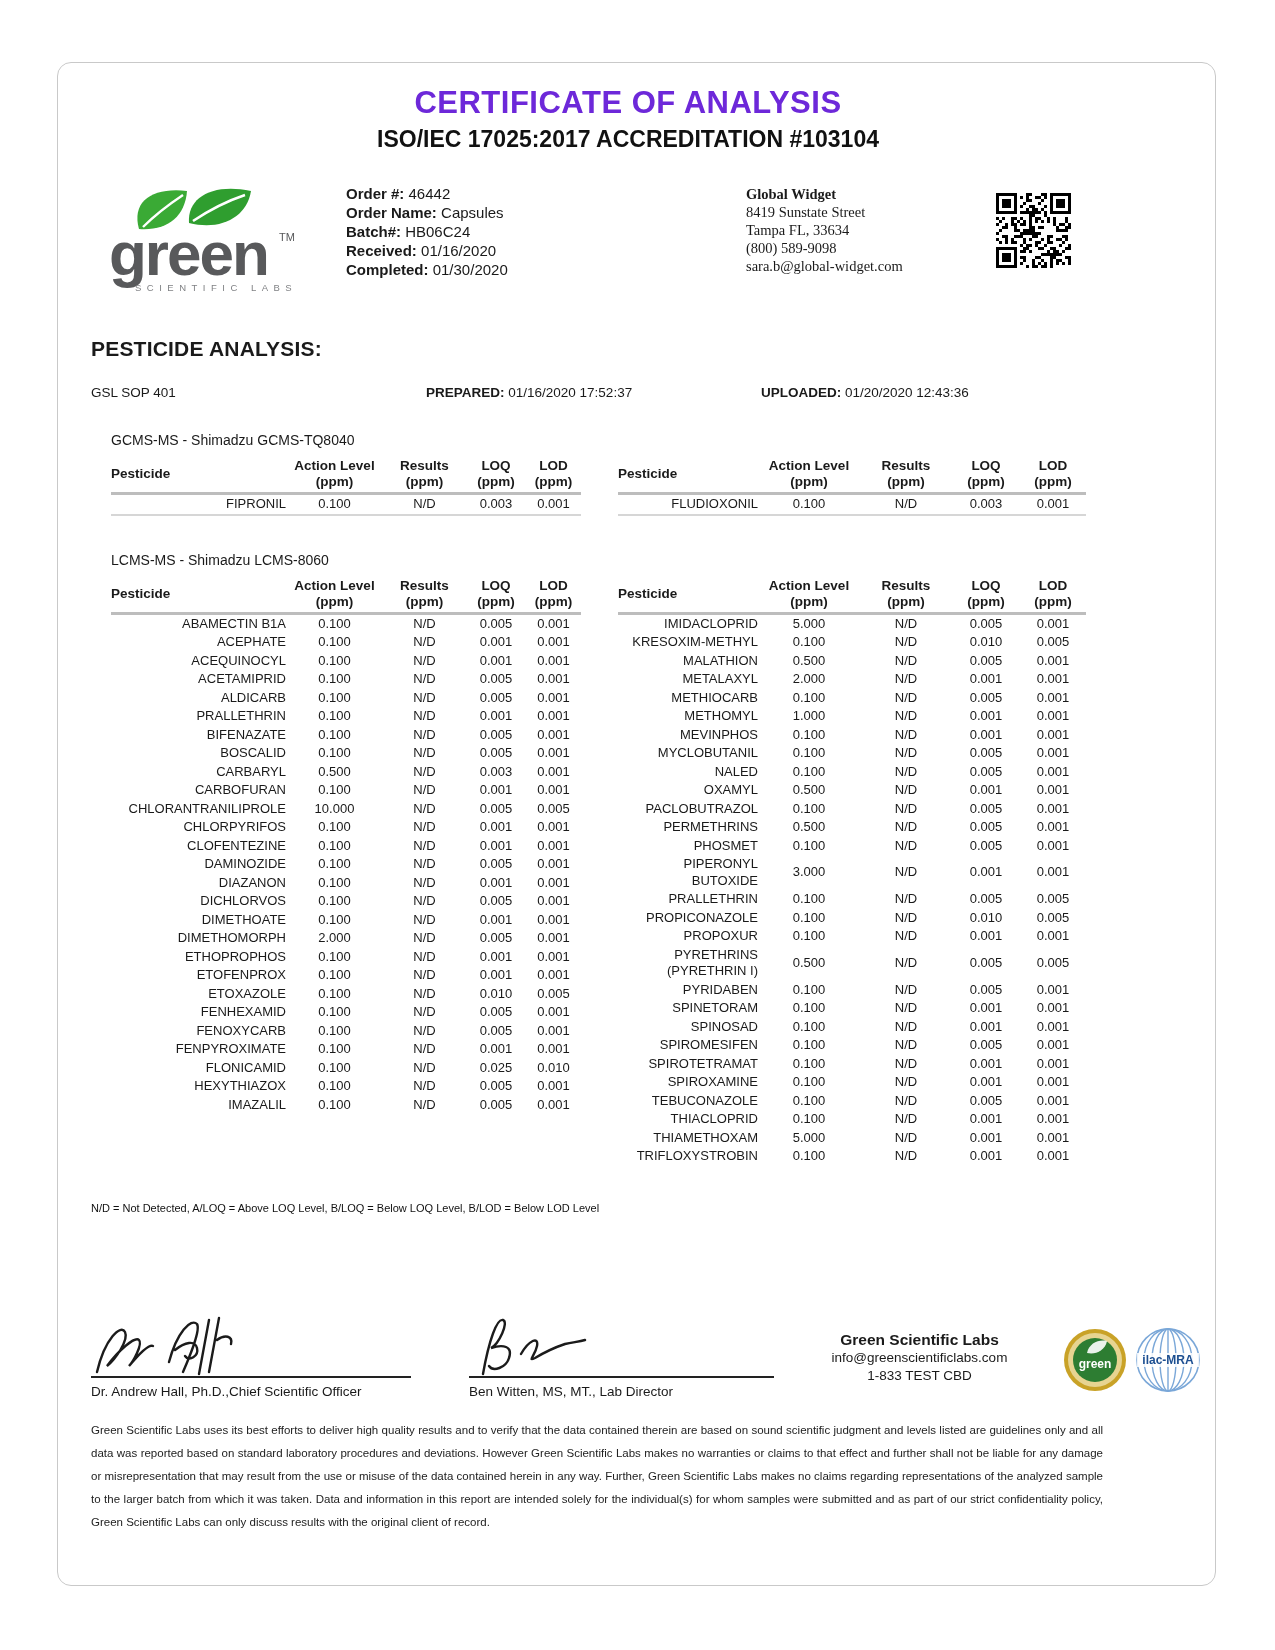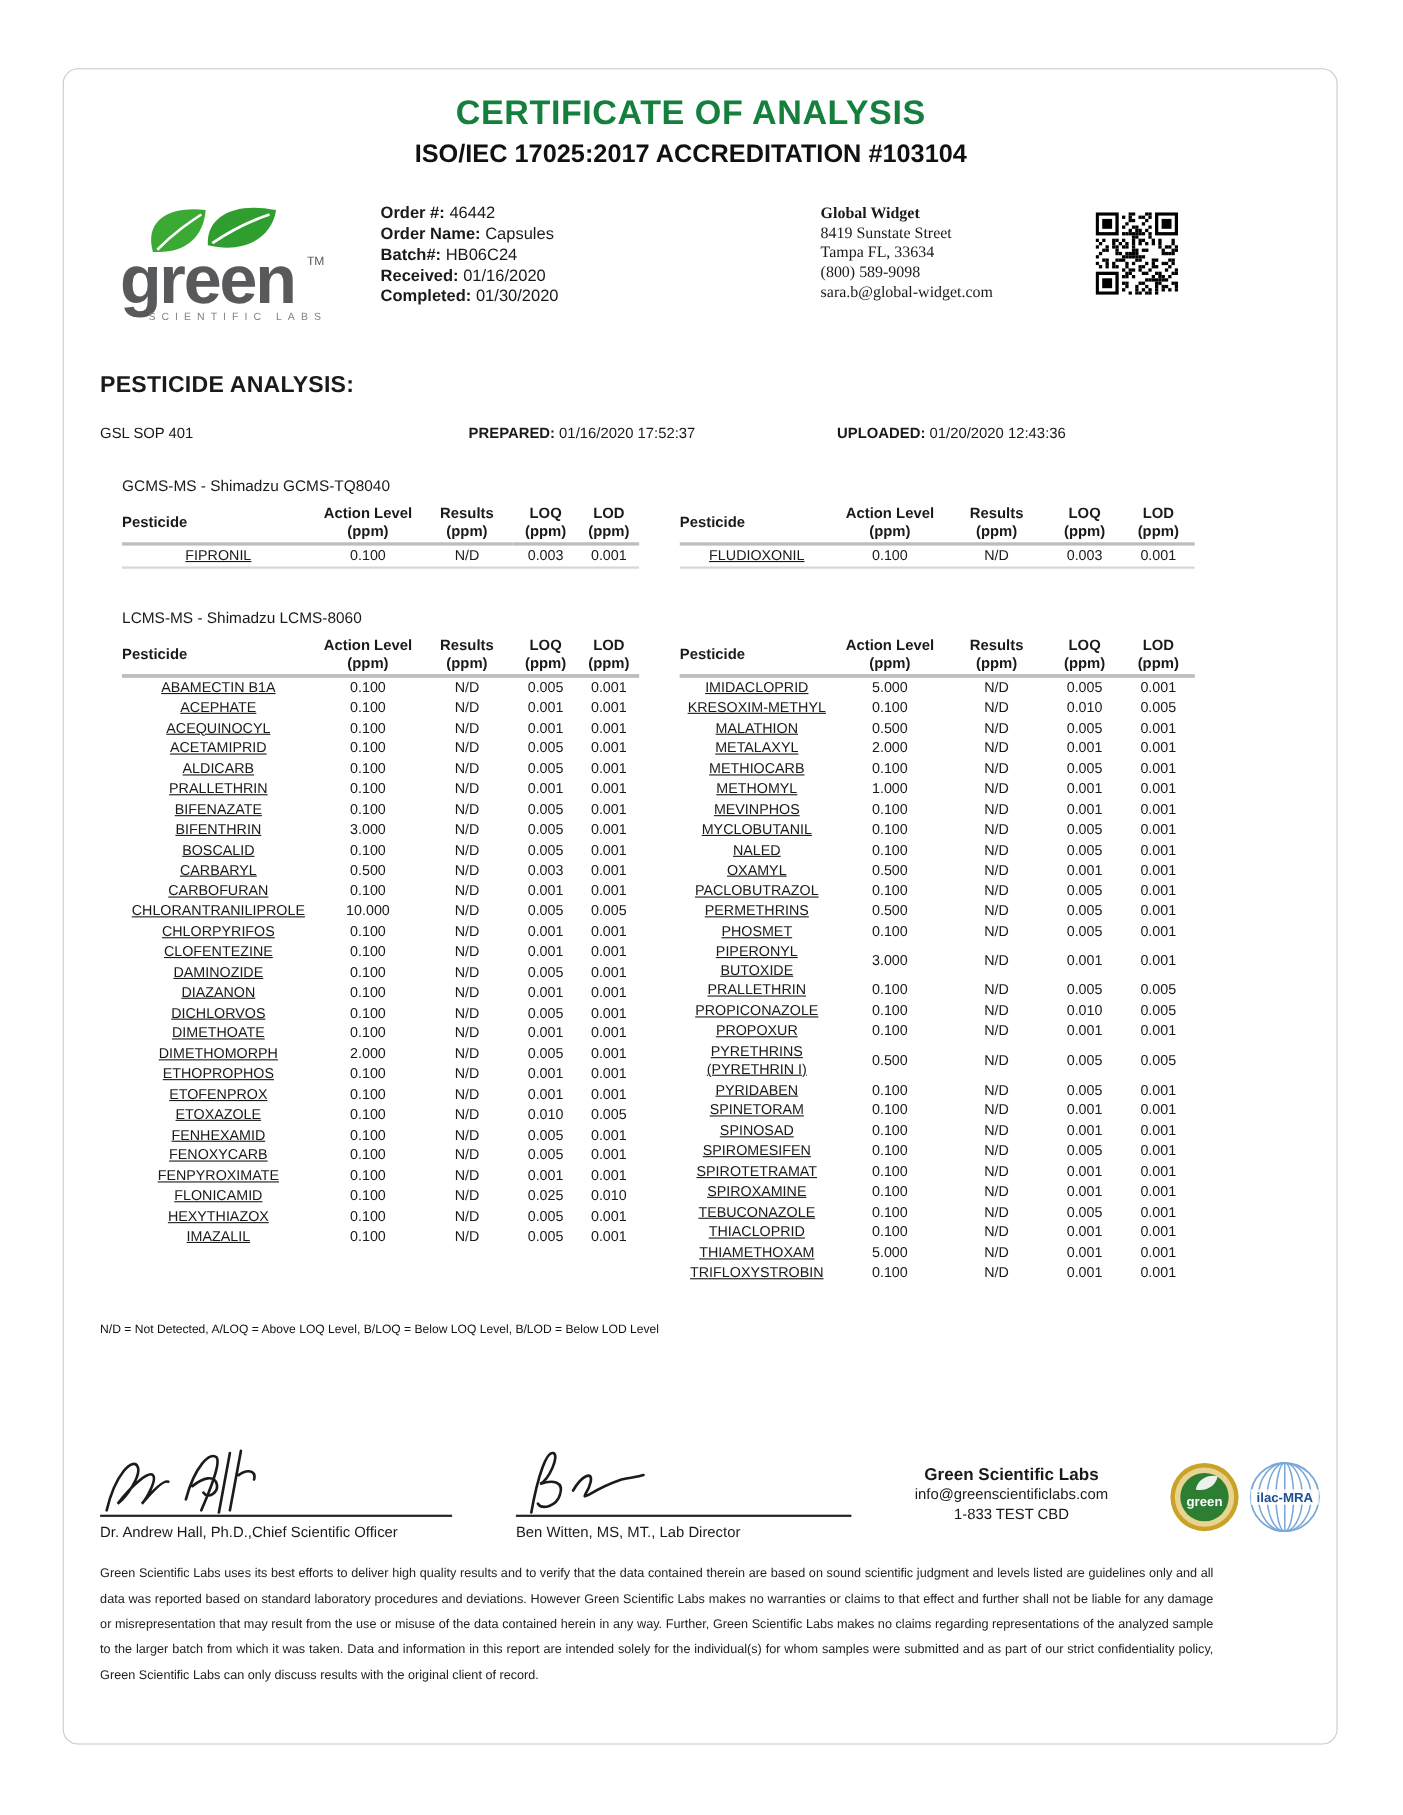--- a/index.html
+++ b/index.html
@@ -15,21 +15,21 @@
     width:1159px;height:1524px;
     margin:62px 57px;
     background:#fff;
     border:1px solid #c9c9c9;
     border-radius:14px;
     box-sizing:border-box;
     padding:20px 0 0 0;
     overflow:hidden;
   }
   .content{padding:0 50px 0 33px;}
-  h1.title{margin:2px 0 0 0;text-align:center;font-size:31px;letter-spacing:.5px;font-weight:700;color:#15803d;}
+  h1.title{margin:2px 0 0 0;text-align:center;font-size:31px;letter-spacing:.5px;font-weight:700;color:#6d28d9;}
   h2.subtitle{margin:5px 0 0 0;text-align:center;font-size:23px;font-weight:700;color:#111;}
 
   
   .info-row{display:flex;align-items:flex-start;margin-top:30px;}
   .logo-box{width:215px;flex:0 0 215px;margin-left:10px;}
   .order-box{flex:0 0 400px;margin-left:30px;font-size:15px;line-height:18px;padding-top:2px;}
   .order-box .row{margin:0 0 1px 0;}
   .client-box{flex:0 0 250px;font-size:14.5px;line-height:18px;padding-top:2px;font-family:Liberation Serif, serif;}
   .qr-box{margin-left:auto;margin-right:113px;padding-top:10px;}
   b.lbl{font-weight:700;}
@@ -45,21 +45,21 @@
   .tables-row .gap{flex:0 0 37px;}
 
   table.coa{border-collapse:collapse;table-layout:fixed;}
   table.coa.left-t{width:470px;}
   table.coa.right-t{width:468px;}
   table.coa th{font-size:13.5px;font-weight:700;padding:2px 0;line-height:16px;vertical-align:middle;}
   table.coa th.th-name{text-align:left;}
   table.coa thead tr{border-bottom:3px solid #bdbdbd;}
   table.coa.gcms tbody tr{border-bottom:2px solid #d6d6d6;}
   table.coa td{font-size:13px;padding:1px 0;line-height:16.5px;vertical-align:middle;}
-  td.c-name{text-align:center;word-wrap:break-word;text-decoration:underline;}
+  td.c-name{text-align:right;word-wrap:break-word;}
   td.c-num,th.th-num{text-align:center;}
   .thl{display:block;text-align:center;}
   .thl-left{display:block;text-align:left;}
 
   .legend{font-size:11px;margin-top:36px;color:#111;}
 
   
   .sig-row{display:flex;align-items:flex-end;margin:96px 0 0 0;}
   .sig-block{position:relative;}
   .sig1{flex:0 0 320px;}
@@ -490,27 +490,20 @@
               <td class="c-num">0.001</td>
             </tr>
             <tr>
               <td class="c-name">BIFENAZATE</td>
               <td class="c-num">0.100</td>
               <td class="c-num">N/D</td>
               <td class="c-num">0.005</td>
               <td class="c-num">0.001</td>
             </tr>
             <tr>
-              <td class="c-name">BIFENTHRIN</td>
-              <td class="c-num">3.000</td>
-              <td class="c-num">N/D</td>
-              <td class="c-num">0.005</td>
-              <td class="c-num">0.001</td>
-            </tr>
-            <tr>
               <td class="c-name">BOSCALID</td>
               <td class="c-num">0.100</td>
               <td class="c-num">N/D</td>
               <td class="c-num">0.005</td>
               <td class="c-num">0.001</td>
             </tr>
             <tr>
               <td class="c-name">CARBARYL</td>
               <td class="c-num">0.500</td>
               <td class="c-num">N/D</td>

